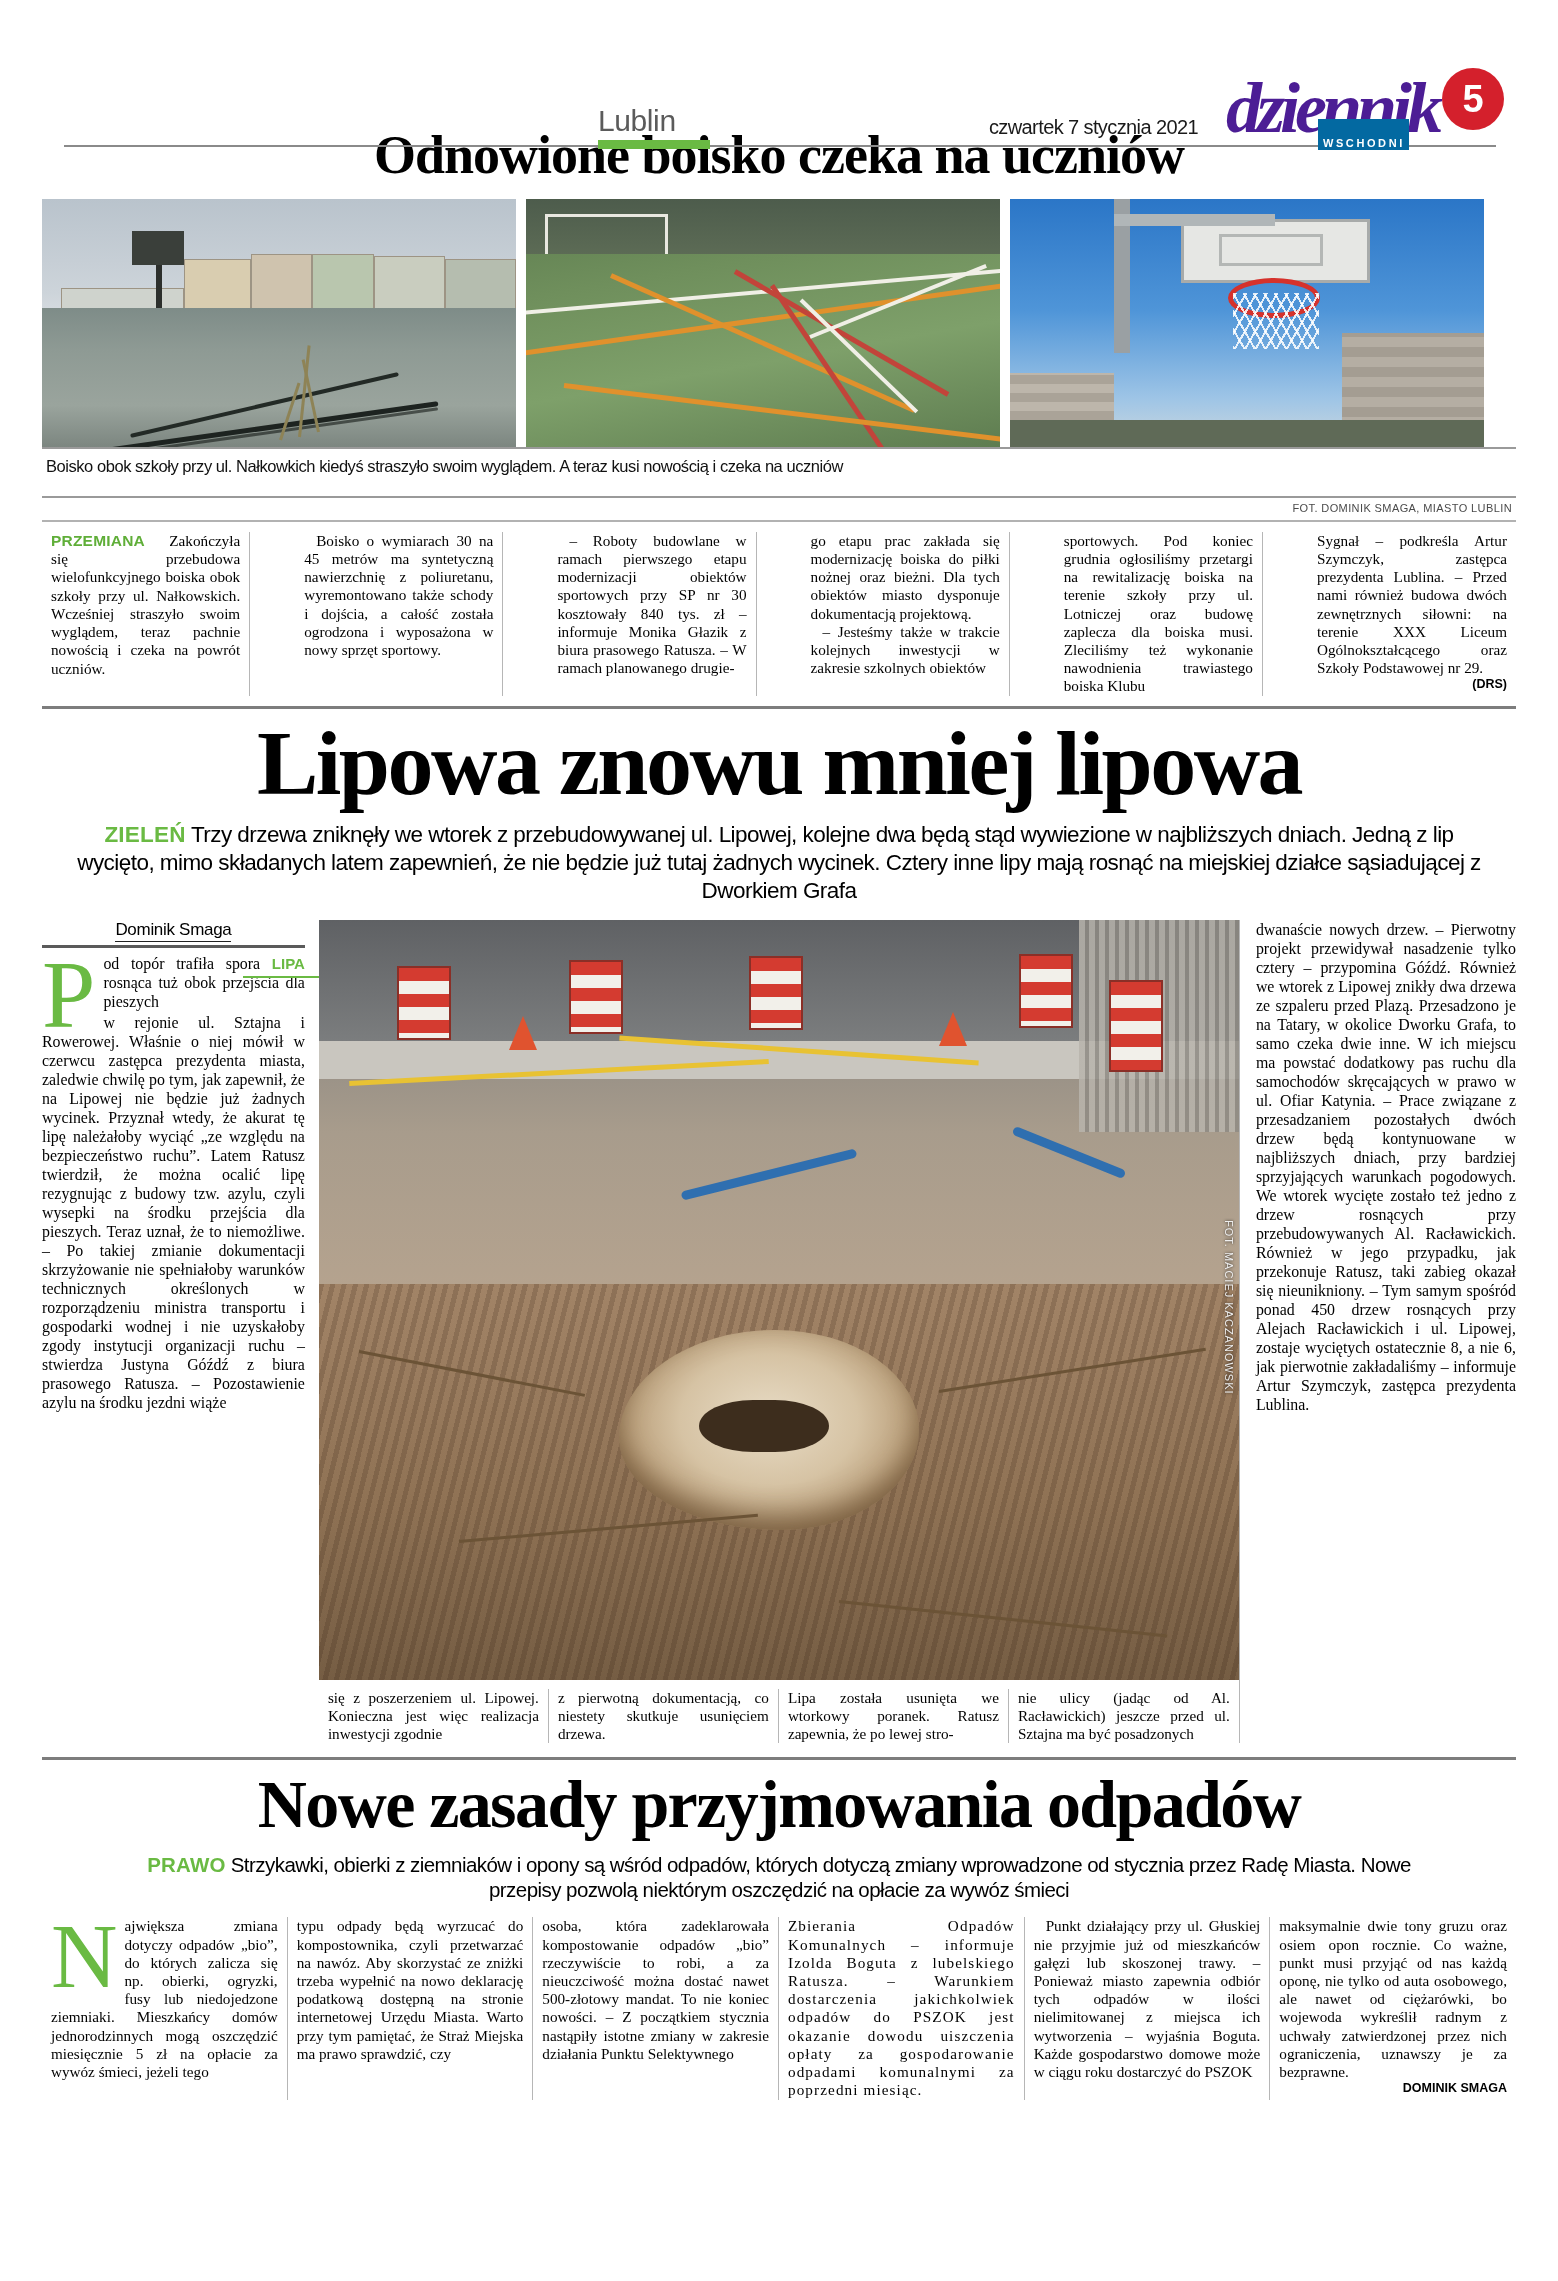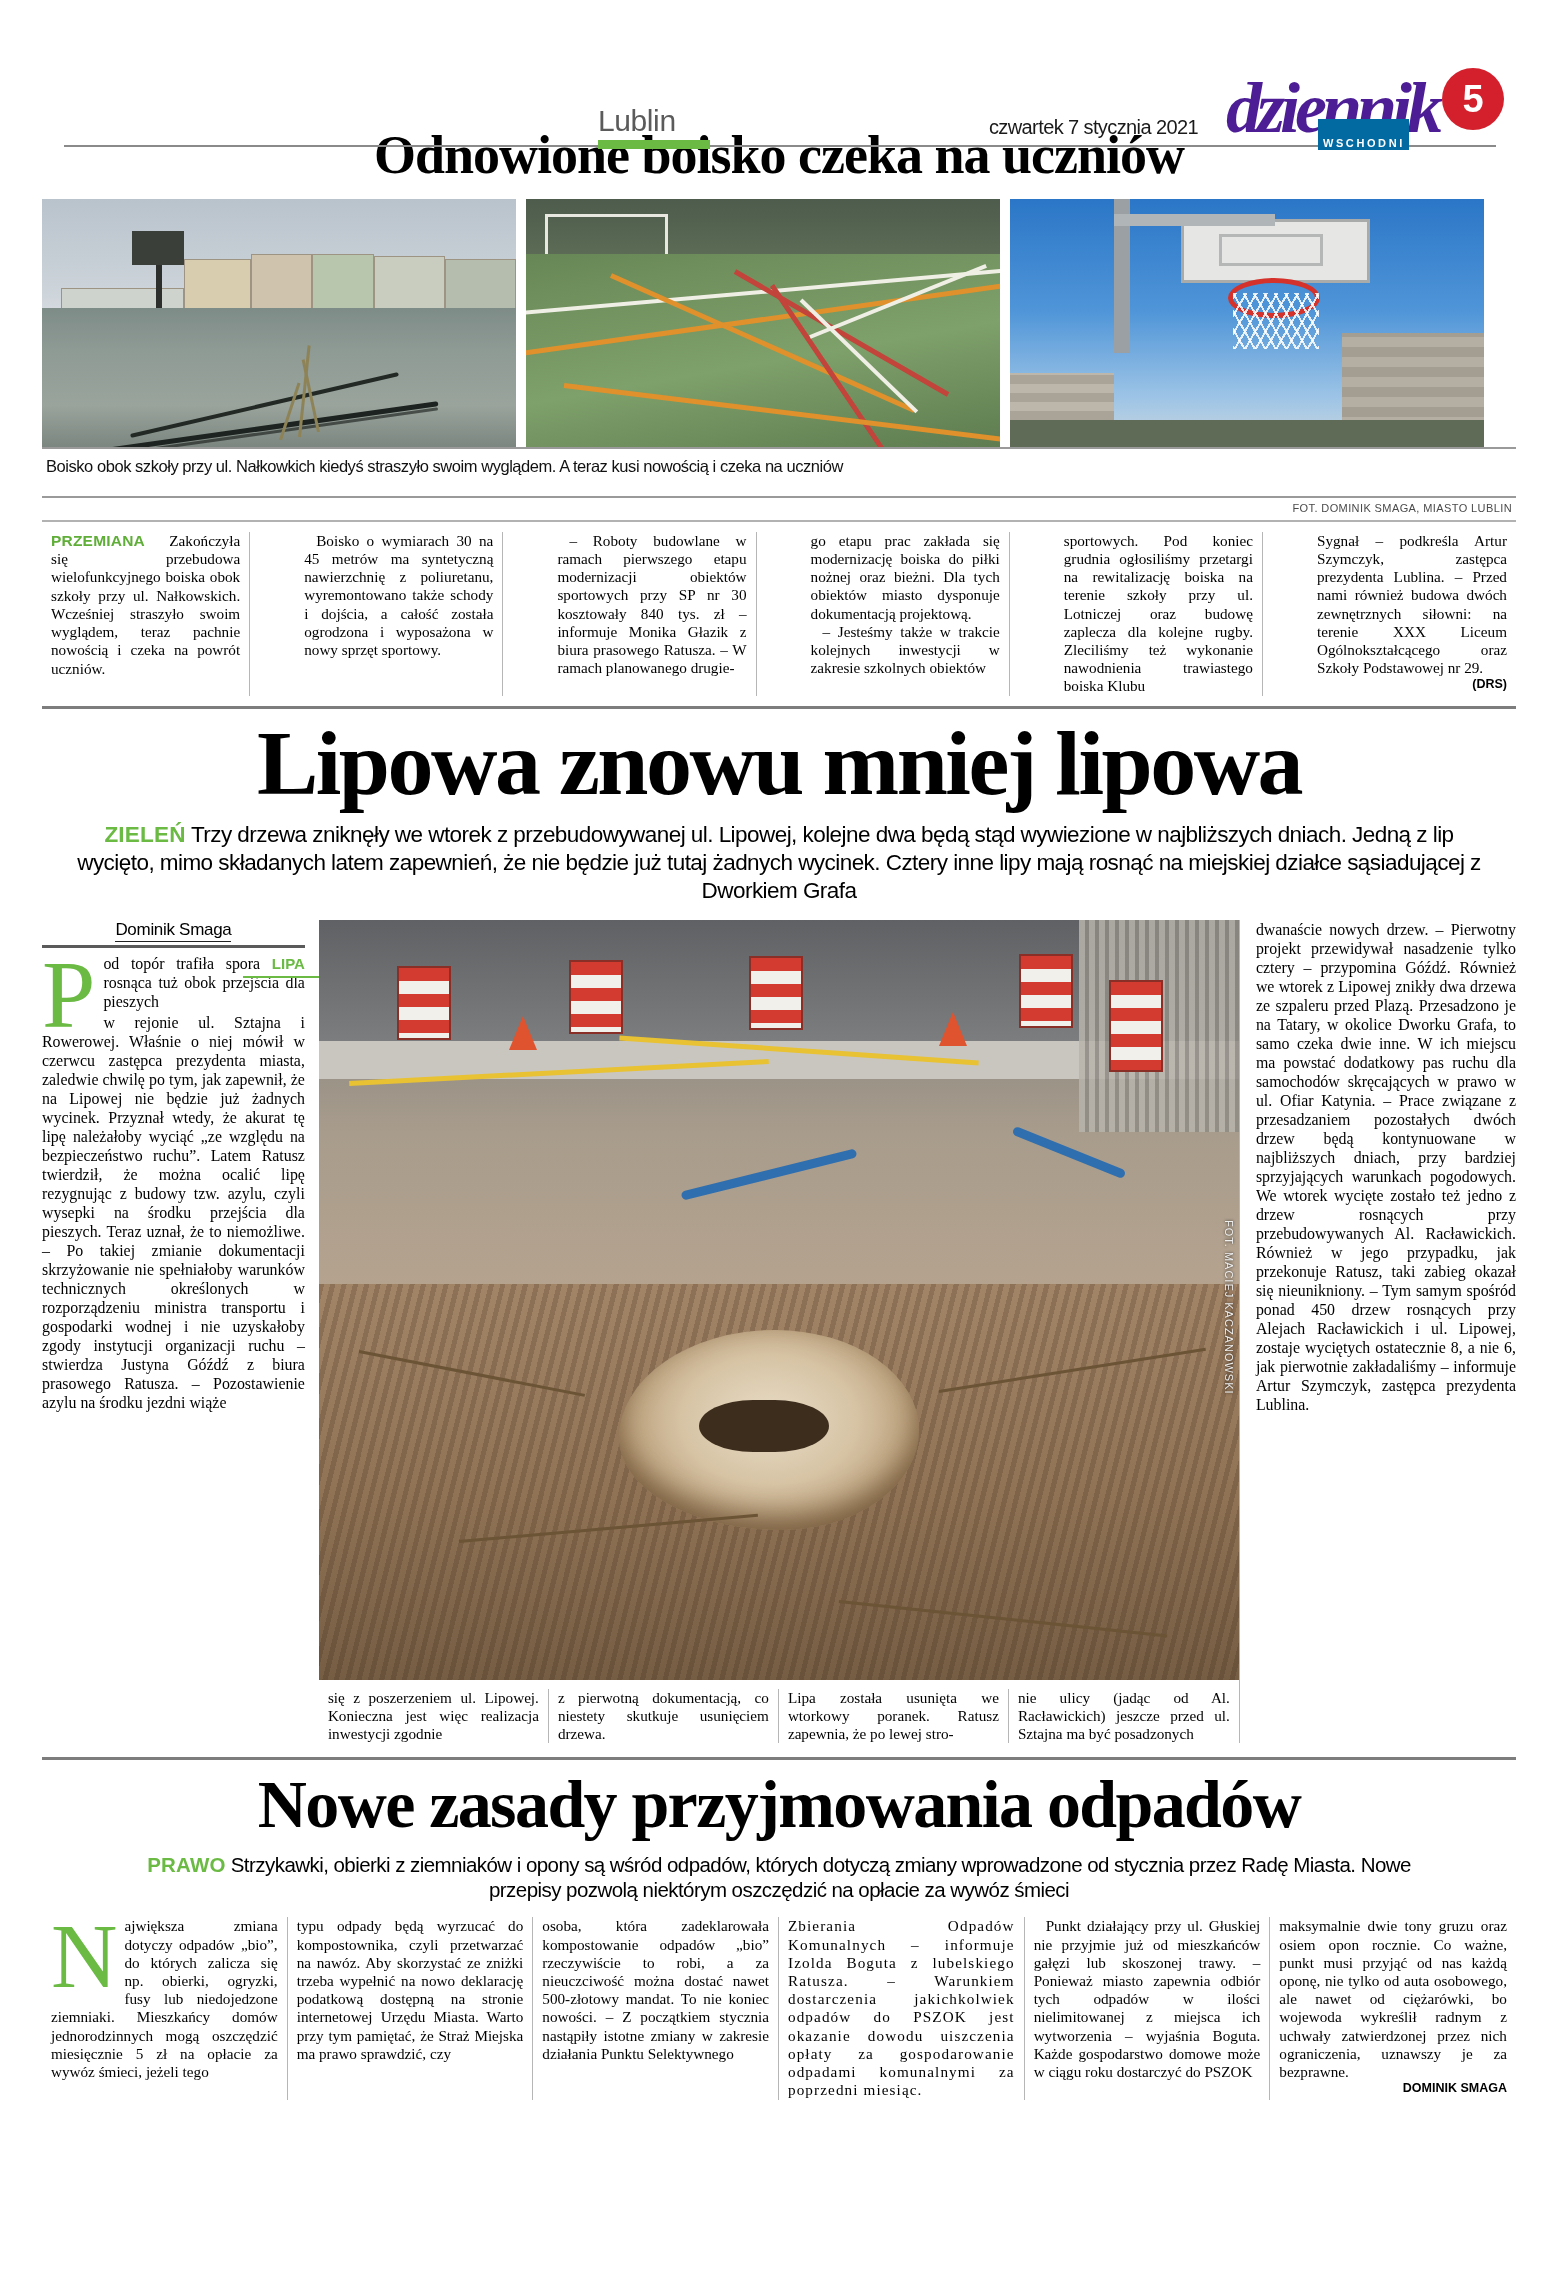--- a/index.html
+++ b/index.html
@@ -327,21 +327,21 @@
       <p>Boisko o wymiarach 30 na 45 metrów ma syntetyczną nawierzchnię z poliuretanu, wyremontowano także schody i dojścia, a całość została ogrodzona i wyposażona w nowy sprzęt sportowy.</p>
     </div>
     <div class="col">
       <p>– Roboty budowlane w ramach pierwszego etapu modernizacji obiektów sportowych przy SP nr 30 kosztowały 840 tys. zł – informuje Monika Głazik z biura prasowego Ratusza. – W ramach planowanego drugie-</p>
     </div>
     <div class="col">
       <p class="noindent">go etapu prac zakłada się modernizację boiska do piłki nożnej oraz bieżni. Dla tych obiektów miasto dysponuje dokumentacją projektową.</p>
       <p>– Jesteśmy także w trakcie kolejnych inwestycji w zakresie szkolnych obiektów</p>
     </div>
     <div class="col">
-      <p class="noindent">sportowych. Pod koniec grudnia ogłosiliśmy przetargi na rewitalizację boiska na terenie szkoły przy ul. Lotniczej oraz budowę zaplecza dla kolejne rugby. Zleciliśmy też wykonanie nawodnienia trawiastego boiska Klubu</p>
+      <p class="noindent">sportowych. Pod koniec grudnia ogłosiliśmy przetargi na rewitalizację boiska na terenie szkoły przy ul. Lotniczej oraz budowę zaplecza dla boiska musi. Zleciliśmy też wykonanie nawodnienia trawiastego boiska Klubu</p>
     </div>
     <div class="col">
       <p class="noindent">Sygnał – podkreśla Artur Szymczyk, zastępca prezydenta Lublina. – Przed nami również budowa dwóch zewnętrznych siłowni: na terenie XXX Liceum Ogólnokształcącego oraz Szkoły Podstawowej nr 29.</p>
       <div class="sig">(DRS)</div>
     </div>
   </div>
 
   <div class="rule-thick"></div>
 
   <h1 class="headline h-a2">Lipowa znowu mniej lipowa</h1>

